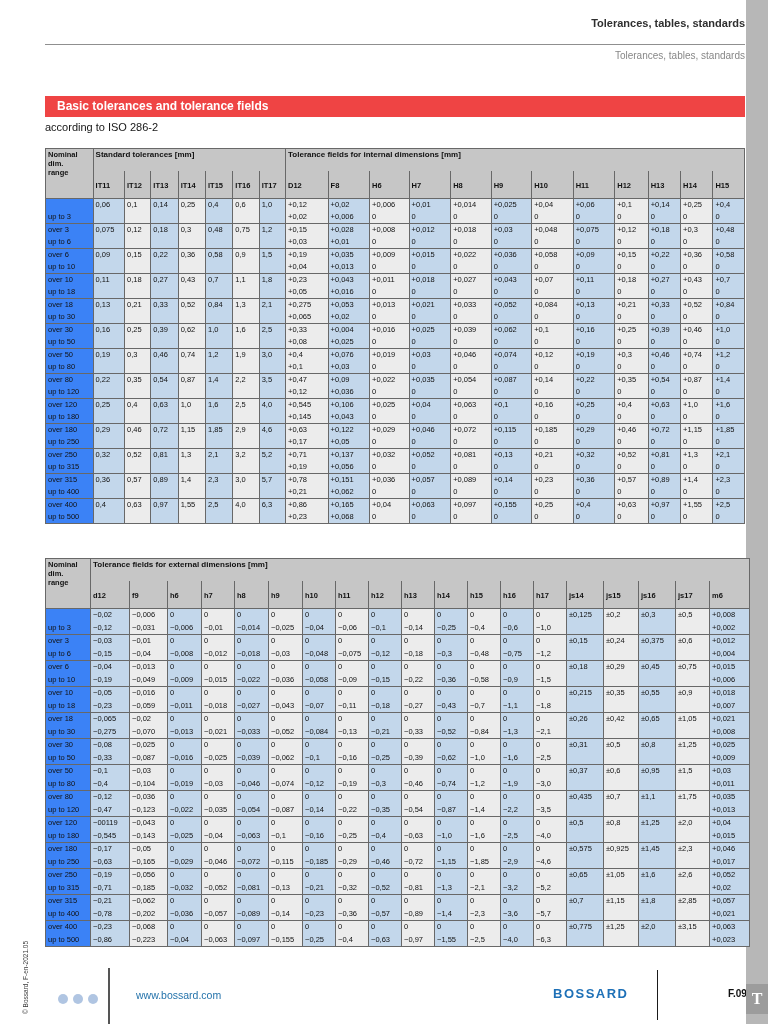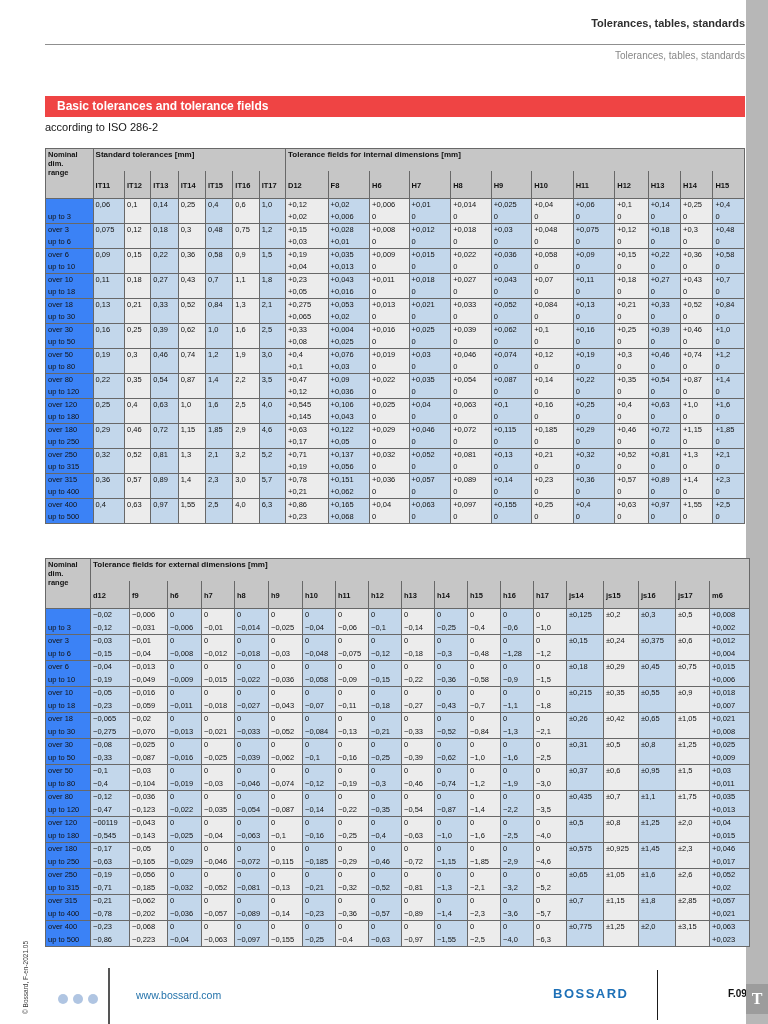--- a/index.html
+++ b/index.html
@@ -1361,21 +1361,21 @@
         <td class="c-blue">
           <div class="l">0</div>
           <div class="l">−0,3</div>
         </td>
         <td class="c-gray">
           <div class="l">0</div>
           <div class="l">−0,48</div>
         </td>
         <td class="c-blue">
           <div class="l">0</div>
-          <div class="l">−1,28</div>
+          <div class="l">−0,75</div>
         </td>
         <td class="c-gray">
           <div class="l">0</div>
           <div class="l">−1,2</div>
         </td>
         <td class="c-blue">
           <div class="l">±0,15</div>
           <div class="l"></div>
         </td>
         <td class="c-gray">

